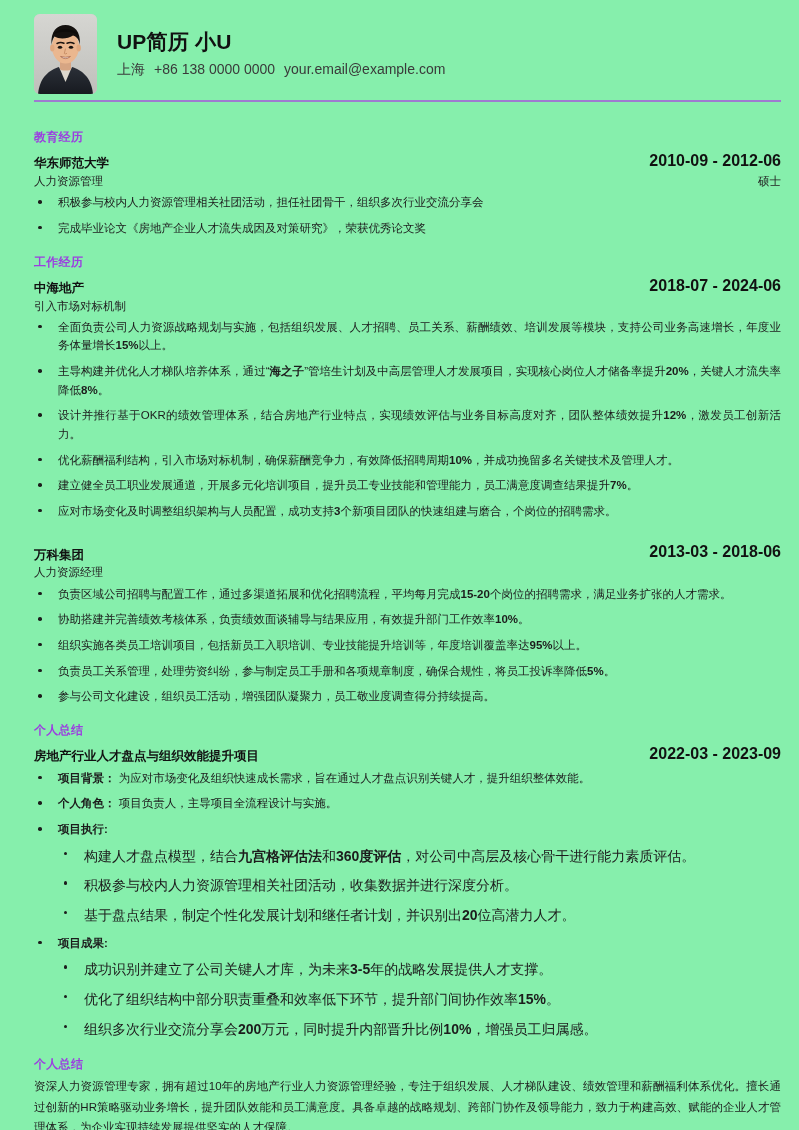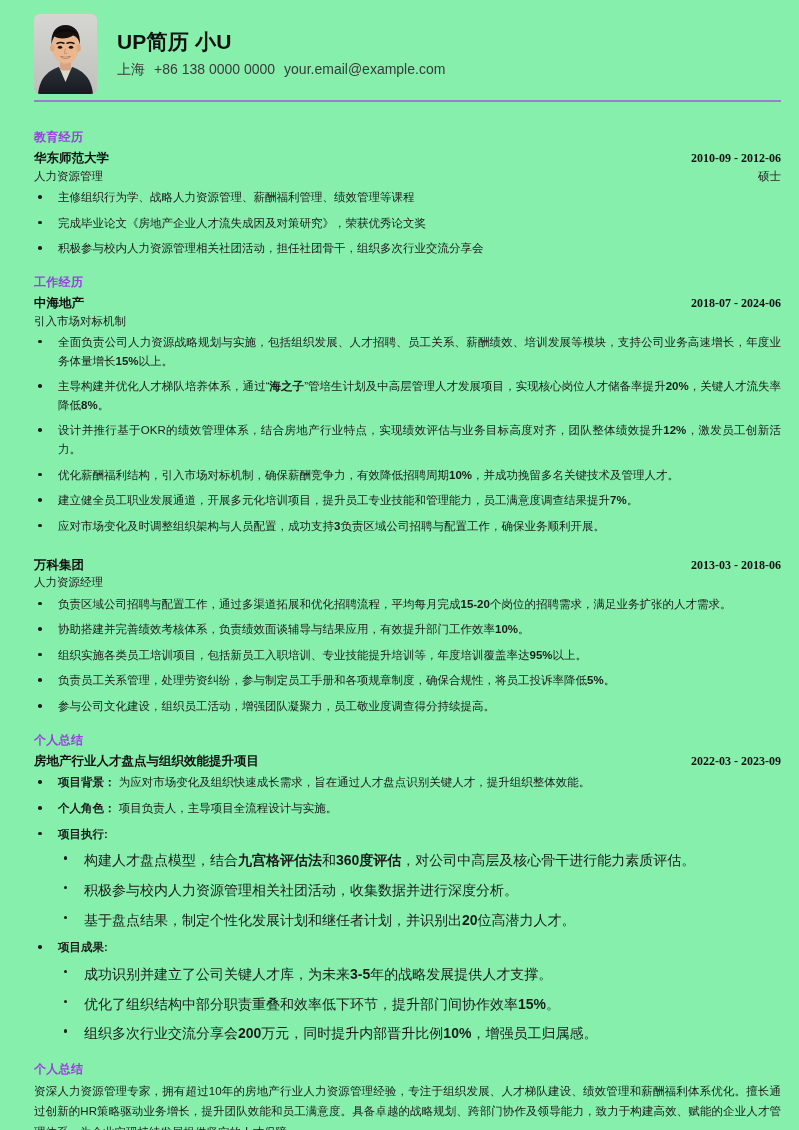--- a/index.html
+++ b/index.html
@@ -84,31 +84,30 @@
     letter-spacing: .3px;
     margin: 17px 0 4px 0;
     line-height: 1.25;
   }
   .sec-title.first { margin-top: 28px; }
 
   .entry { margin-bottom: 2px; }
   .entry-head {
     display: flex;
     justify-content: space-between;
-    align-items: center;
+    align-items: flex-end;
     line-height: 1.5;
-    font-family: Liberation Serif, serif;
   }
   .org {
     font-size: 12.5px;
     font-weight: 700;
     color: #111111;
   }
   .dates {
-    font-size: 12px;
+    font-size: 16px;
     font-weight: 700;
     color: #111111;
     white-space: nowrap;
   }
   .role-line {
     display: flex;
     justify-content: space-between;
     align-items: flex-end;
     line-height: 1.5;
   }
@@ -247,43 +246,42 @@
     <div class="entry">
       <div class="entry-head">
         <span class="org">华东师范大学</span>
         <span class="dates">2010-09 - 2012-06</span>
       </div>
       <div class="role-line">
         <span class="role">人力资源管理</span>
         <span class="degree">硕士</span>
       </div>
       <ul class="blist">
-          <li>主修组织行为学、战略人力资源管理、薪酬福利管理、绩效管理等课程</li>
+          <li>积极参与校内人力资源管理相关社团活动，担任社团骨干，组织多次行业交流分享会</li>
           <li>完成毕业论文《房地产企业人才流失成因及对策研究》，荣获优秀论文奖</li>
-          <li>积极参与校内人力资源管理相关社团活动，担任社团骨干，组织多次行业交流分享会</li>
         </ul>
     </div>
 
     <div class="sec-title">工作经历</div>
     <div>
         <div class="entry">
           <div class="entry-head">
             <span class="org">中海地产</span>
             <span class="dates">2018-07 - 2024-06</span>
           </div>
           <div class="role-line">
             <span class="role">引入市场对标机制</span>
           </div>
           <ul class="blist">
             <li><span>全面负责公司人力资源战略规划与实施，包括组织发展、人才招聘、员工关系、薪酬绩效、培训发展等模块，支持公司业务高速增长，年度业务体量增长</span><span class="b">15%</span><span>以上。</span></li>
             <li><span>主导构建并优化人才梯队培养体系，通过“</span><span class="b">海之子</span><span>”管培生计划及中高层管理人才发展项目，实现核心岗位人才储备率提升</span><span class="b">20%</span><span>，关键人才流失率降低</span><span class="b">8%</span><span>。</span></li>
             <li><span>设计并推行基于OKR的绩效管理体系，结合房地产行业特点，实现绩效评估与业务目标高度对齐，团队整体绩效提升</span><span class="b">12%</span><span>，激发员工创新活力。</span></li>
             <li><span>优化薪酬福利结构，引入市场对标机制，确保薪酬竞争力，有效降低招聘周期</span><span class="b">10%</span><span>，并成功挽留多名关键技术及管理人才。</span></li>
             <li><span>建立健全员工职业发展通道，开展多元化培训项目，提升员工专业技能和管理能力，员工满意度调查结果提升</span><span class="b">7%</span><span>。</span></li>
-            <li><span>应对市场变化及时调整组织架构与人员配置，成功支持</span><span class="b">3</span><span>负责区域公司招聘与配置工作，确保业务顺利开展。</span></li>
+            <li><span>应对市场变化及时调整组织架构与人员配置，成功支持</span><span class="b">3</span><span>个新项目团队的快速组建与磨合，个岗位的招聘需求。</span></li>
           </ul>
         </div>
         <div class="spacer-md"></div>
         <div class="entry">
           <div class="entry-head">
             <span class="org">万科集团</span>
             <span class="dates">2013-03 - 2018-06</span>
           </div>
           <div class="role-line">
             <span class="role">人力资源经理</span>

